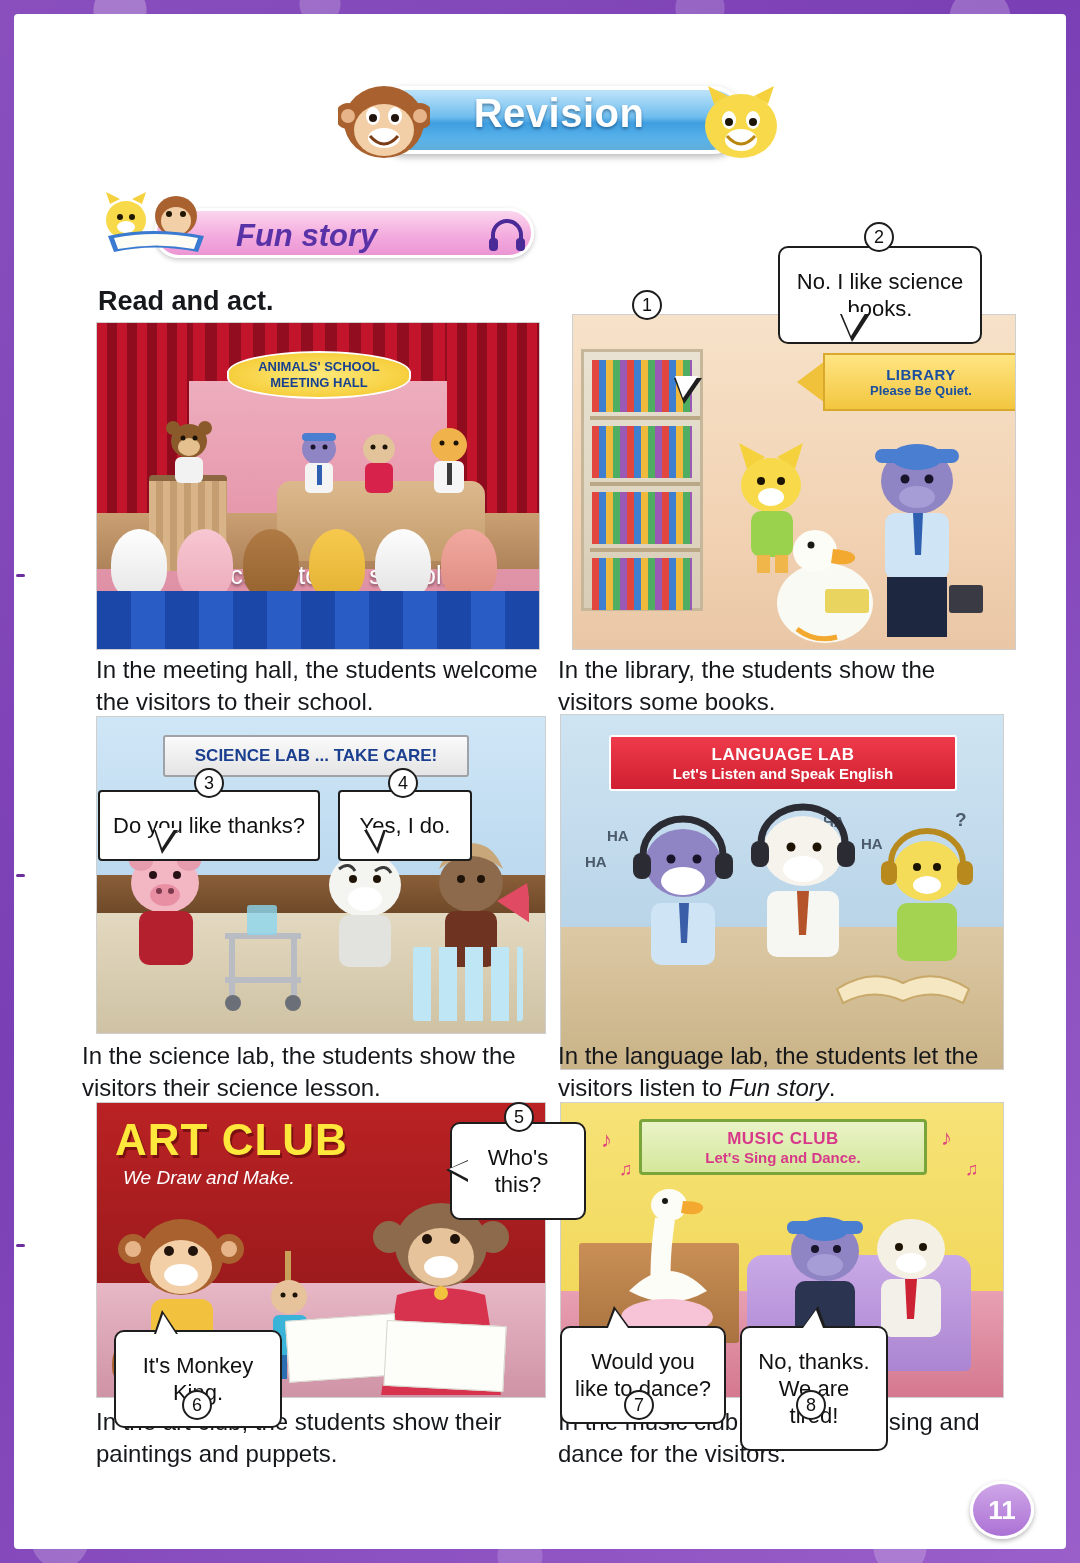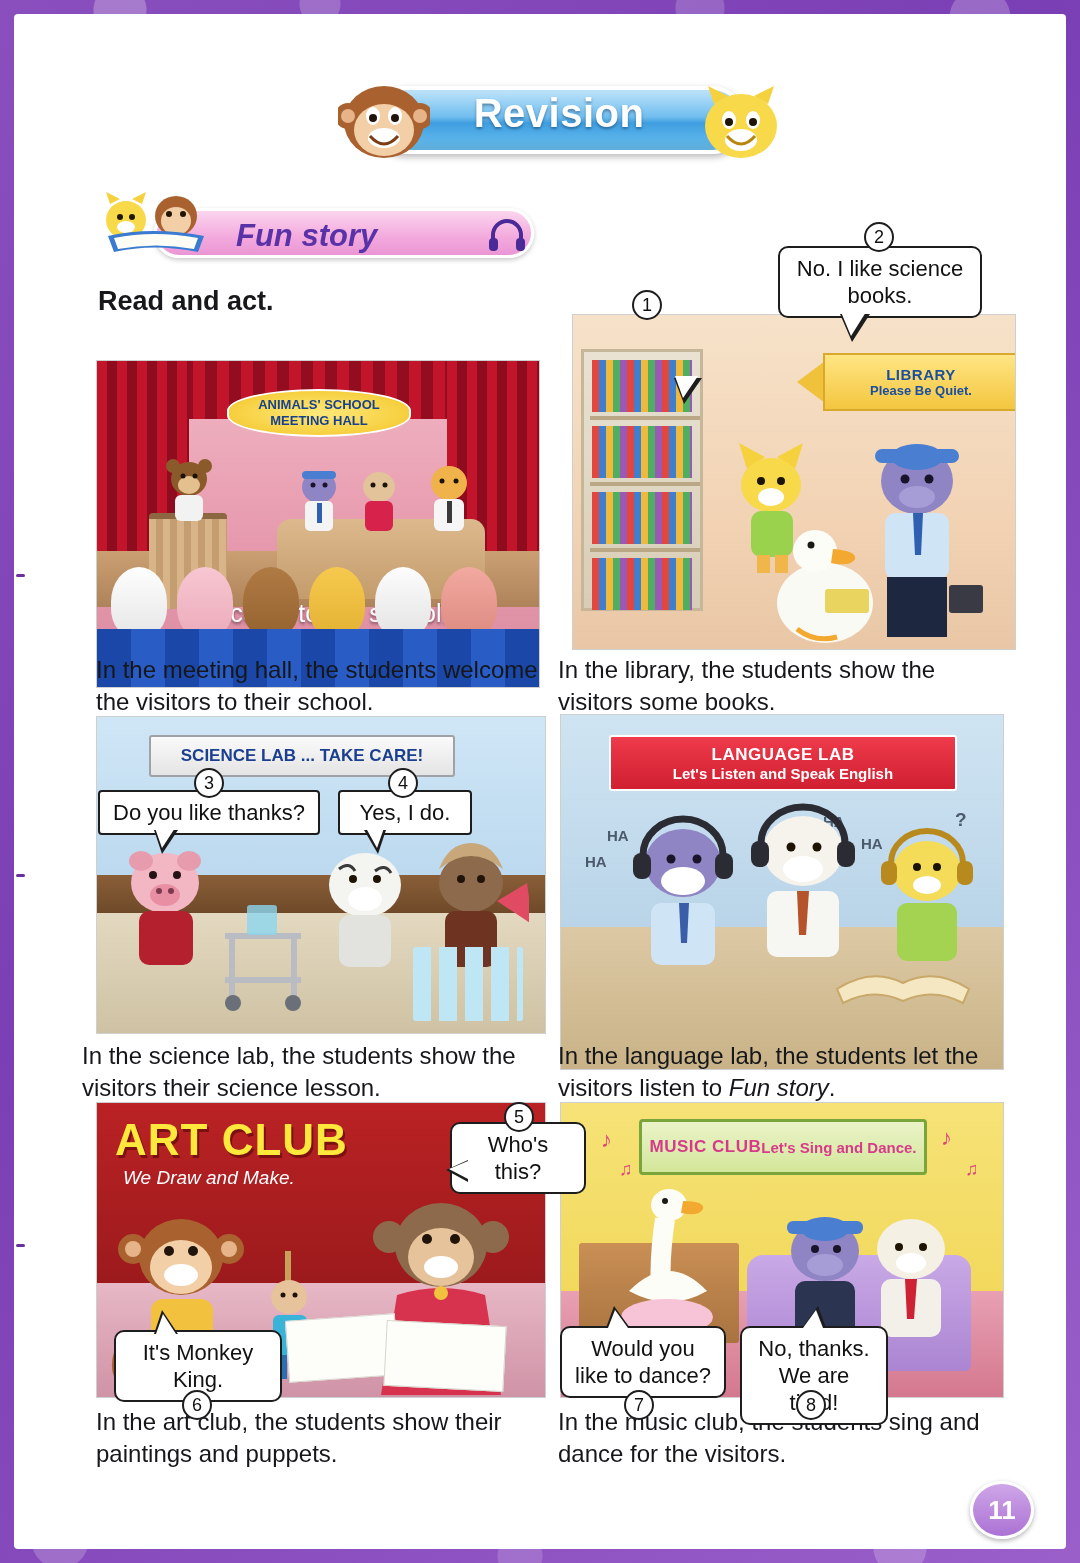--- a/index.html
+++ b/index.html
@@ -92,21 +92,21 @@
   
   .panel { position: absolute; border: 1px solid #cfcfcf; overflow: hidden; }
   .cap {
     position: absolute;
     font-size: 24px; line-height: 32px; color: #15171a;
   }
   .cap i { font-style: italic; }
 
   
   .p1 { left: 82px; top: 308px; width: 444px; height: 328px;
-        background: linear-gradient(#f0b7c4, #e79aae 55%, #d98aa0); margin-top: 38px; }
+        background: linear-gradient(#f0b7c4, #e79aae 55%, #d98aa0); }
   .p2 { left: 532px; top: 300px; width: 444px; height: 336px;
         background: linear-gradient(#f6e2c9, #f2d3b4 60%, #e9c7a6); margin-left: 26px; }
   .p3 { left: 82px; top: 702px; width: 450px; height: 318px;
         background: linear-gradient(#cfe7f7, #e9e2cf 45%, #d9cdb4); }
   .p4 { left: 546px; top: 700px; width: 444px; height: 356px;
         background: linear-gradient(#cfe4f2, #e7d9bc 60%, #d8c6a4); }
   .p5 { left: 82px; top: 1088px; width: 450px; height: 296px;
         background: linear-gradient(#b6d96a, #cfe488 45%, #e3e8a0); }
   .p6 { left: 546px; top: 1088px; width: 444px; height: 296px;
         background: linear-gradient(#f2dd6a, #f5e07a 55%, #efd85f); }
@@ -184,21 +184,21 @@
   .lib-sign .l1 { font-size: 15px; font-weight: bold; color: #1b4fa0; letter-spacing: .5px; }
   .lib-sign .l2 { font-size: 13px; font-weight: bold; color: #1b4fa0; }
   .lib-arrow {
     position: absolute; left: 224px; top: 46px; width: 0; height: 0;
     border-top: 21px solid transparent; border-bottom: 21px solid transparent;
     border-right: 28px solid #f0c23c;
   }
 
   
   .lab-banner {
-    position: absolute; left: 52px; top: 18px; width: 306px; height: 42px;
+    position: absolute; left: 66px; top: 18px; width: 306px; height: 42px;
     background: linear-gradient(#fafafa, #e4e4e4);
     border: 2px solid #9fa3a8; border-radius: 3px;
     display: flex; align-items: center; justify-content: center;
   }
   .lab-banner span { font-size: 17px; font-weight: bold; color: #1b3f8f; }
   .lab-wall { position: absolute; left: 0; right: 0; top: 0; height: 160px; background: linear-gradient(#cfe6f6,#bcd9ef); }
   .lab-bench { position: absolute; left: 0; right: 0; top: 158px; height: 40px; background: linear-gradient(#8a5f38,#6d4828); }
   .lab-floor { position: absolute; left: 0; right: 0; top: 196px; bottom: 0; background: linear-gradient(#e3d9c0,#cfc2a4); }
   .tubes { position: absolute; right: 22px; bottom: 12px; width: 110px; height: 74px;
            background: repeating-linear-gradient(90deg,#bfe6f5 0 18px, transparent 18px 26px); border-radius: 3px; }
@@ -230,21 +230,21 @@
   }
   .art-floor { position: absolute; left: 0; right: 0; top: 180px; bottom: 0; background: linear-gradient(#e7b8c6,#cf93a6); }
   .paper { position: absolute; background: #fdfdfa; border: 1px solid #d6d6cc; transform: rotate(-4deg); }
 
   
   .music-wall { position: absolute; left: 0; right: 0; top: 0; height: 190px; background: linear-gradient(#f6e277,#f2d95c); }
   .music-sign {
     position: absolute; left: 78px; top: 16px; width: 288px; height: 56px;
     background: linear-gradient(#eaf3c8,#d4e79a);
     border: 3px solid #7aa53a; border-radius: 4px;
-    display: flex; align-items: center; justify-content: center;
+    display: flex; flex-direction: column; align-items: center; justify-content: center;
   }
   .music-sign .l1 { font-size: 17px; font-weight: bold; color: #d83a8a; letter-spacing: .5px; }
   .music-sign .l2 { font-size: 15px; font-weight: bold; color: #d83a8a; }
   .music-floor { position: absolute; left: 0; right: 0; top: 188px; bottom: 0; background: linear-gradient(#e8a0b2,#d4788f); }
   .note { position: absolute; color: #e0457c; font-size: 22px; }
   .sofa2 {
     position: absolute; left: 186px; top: 152px; width: 224px; height: 116px;
     background: linear-gradient(#c9a9e6,#ab85d2); border-radius: 16px 16px 6px 6px;
   }
   .table-w { position: absolute; left: 18px; top: 140px; width: 160px; height: 100px;
@@ -253,21 +253,21 @@
   
   .bubble {
     position: absolute;
     background: #fff;
     border: 2px solid #1d1d1d;
     border-radius: 10px;
     font-size: 22px;
     line-height: 27px;
     color: #111;
     text-align: center;
-    padding: 7px 10px;
+    padding: 20px 10px;
     z-index: 6;
   }
   .bubble.sq { border-radius: 4px; }
   .tail {
     position: absolute; width: 0; height: 0; z-index: 6;
   }
   .numcircle {
     position: absolute; width: 30px; height: 30px; border-radius: 50%;
     border: 2px solid #1d1d1d; background: #fff;
     font-size: 18px; line-height: 26px; text-align: center; color: #111;

